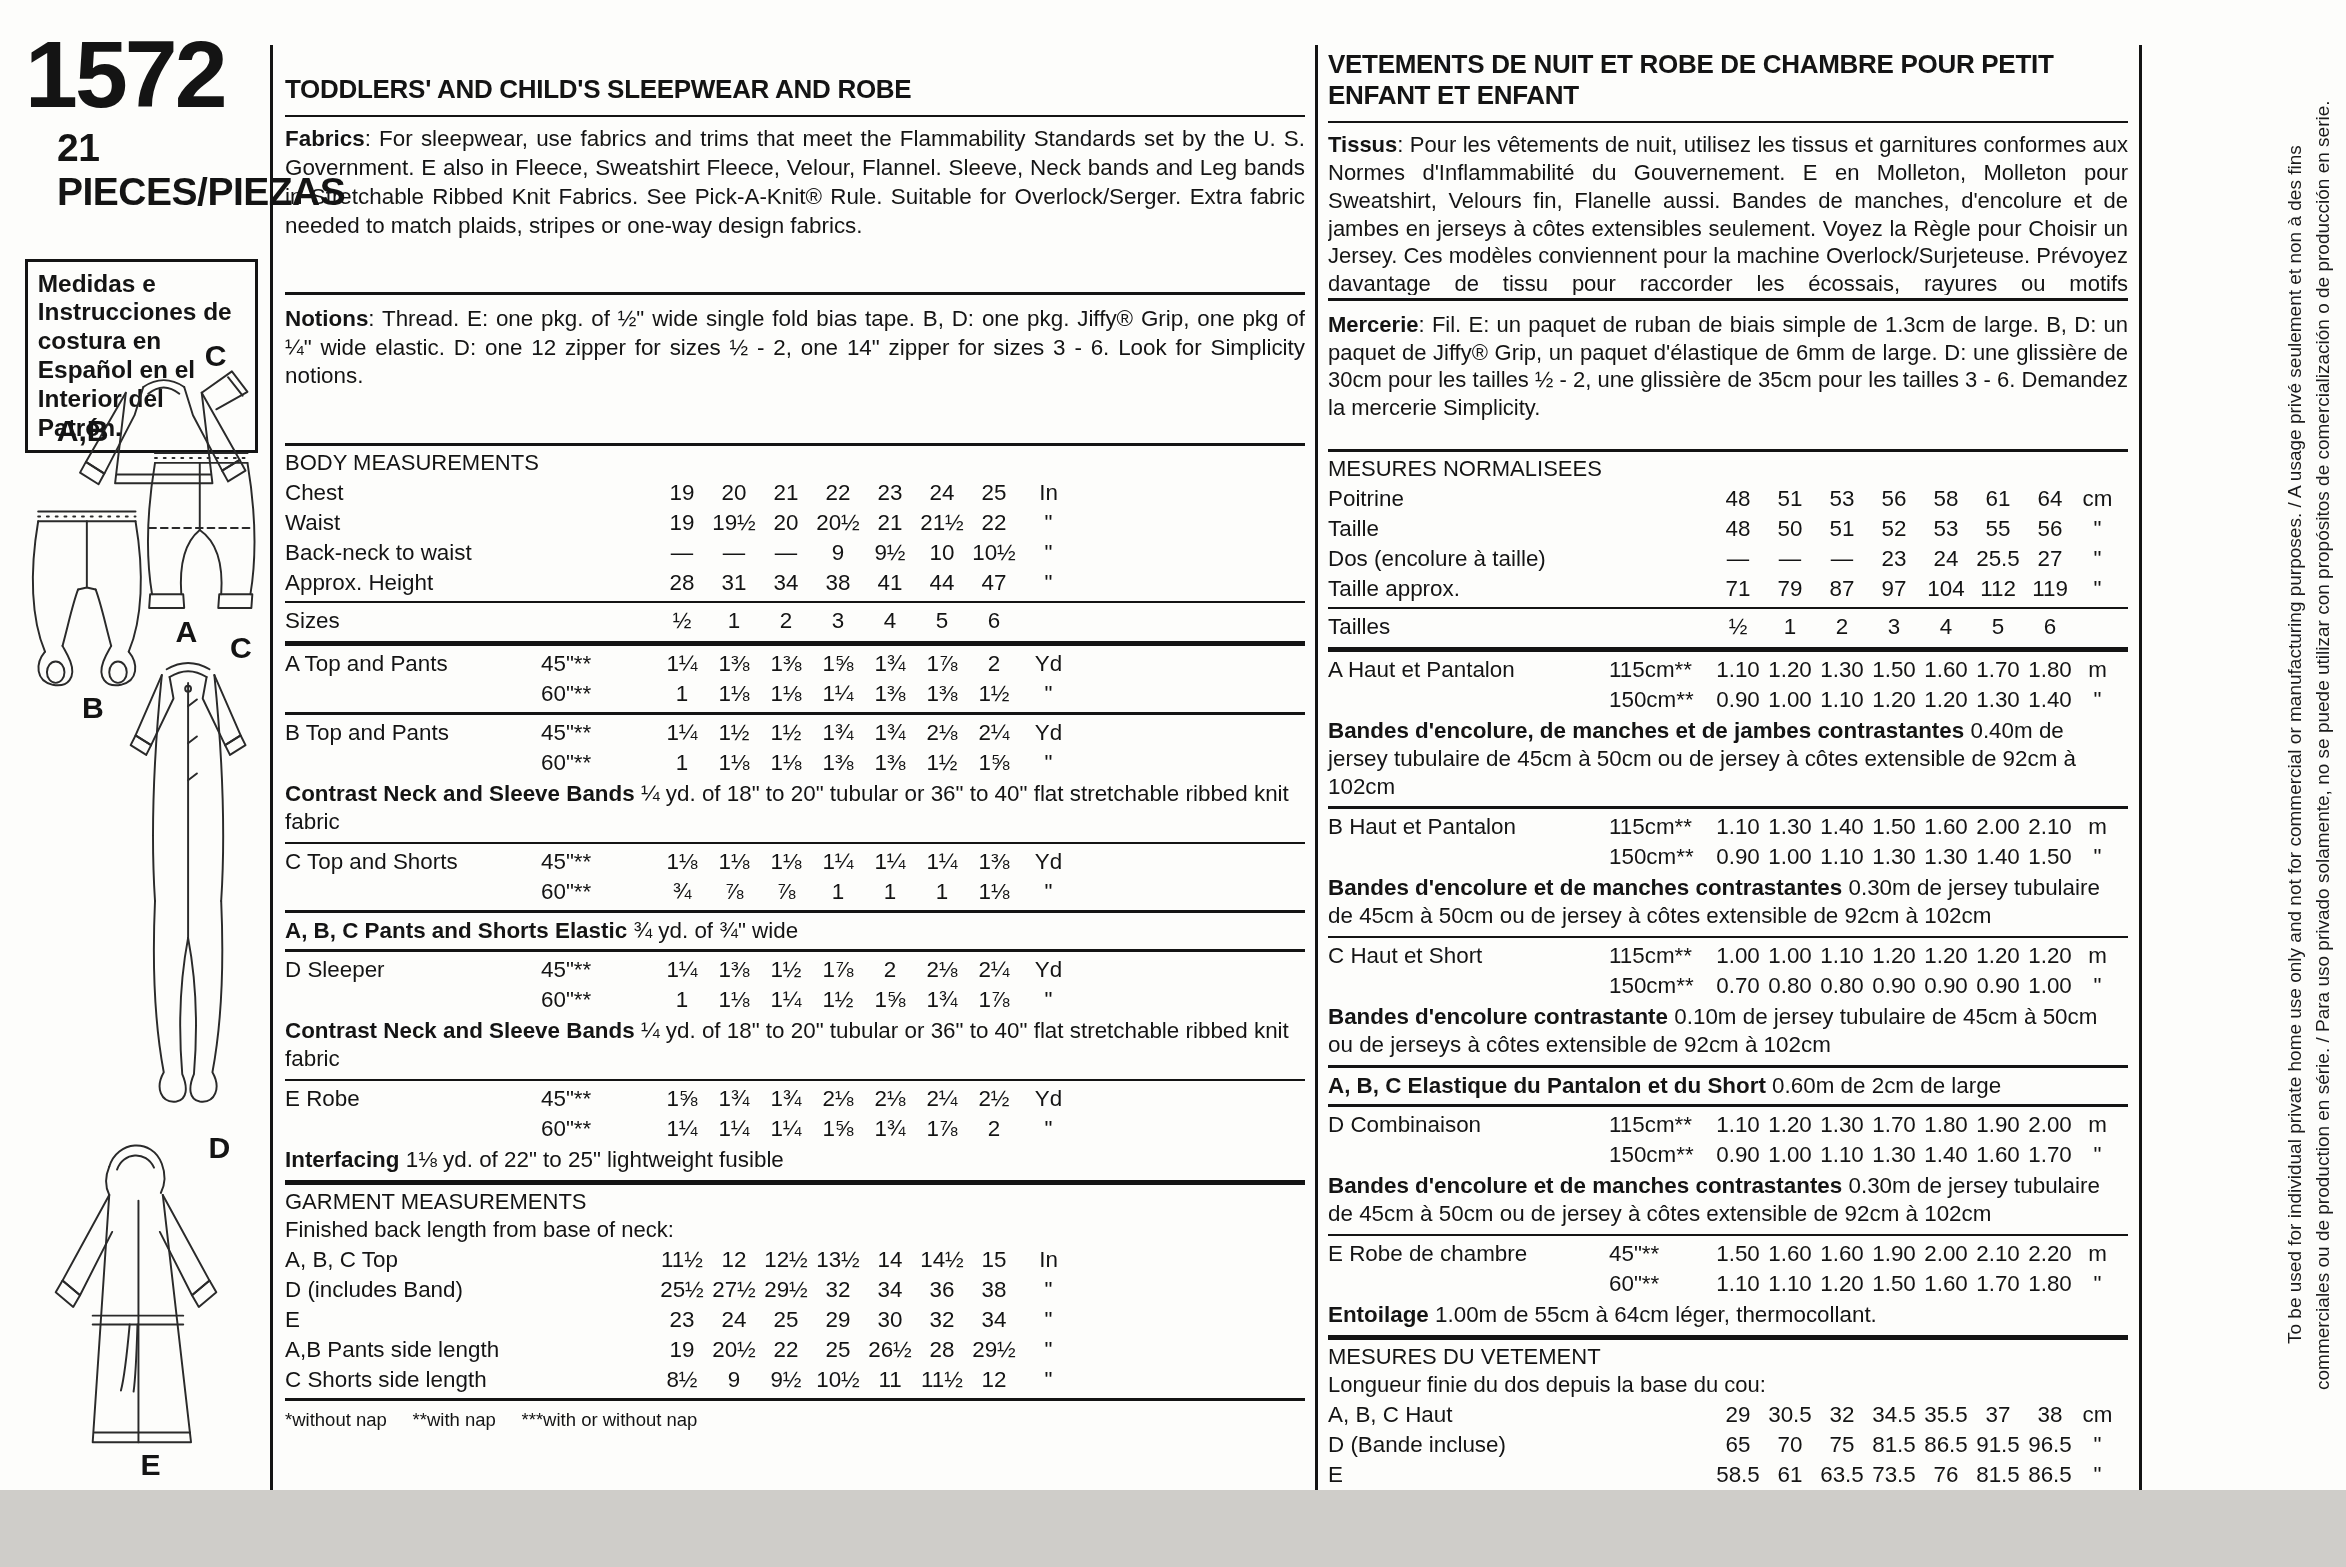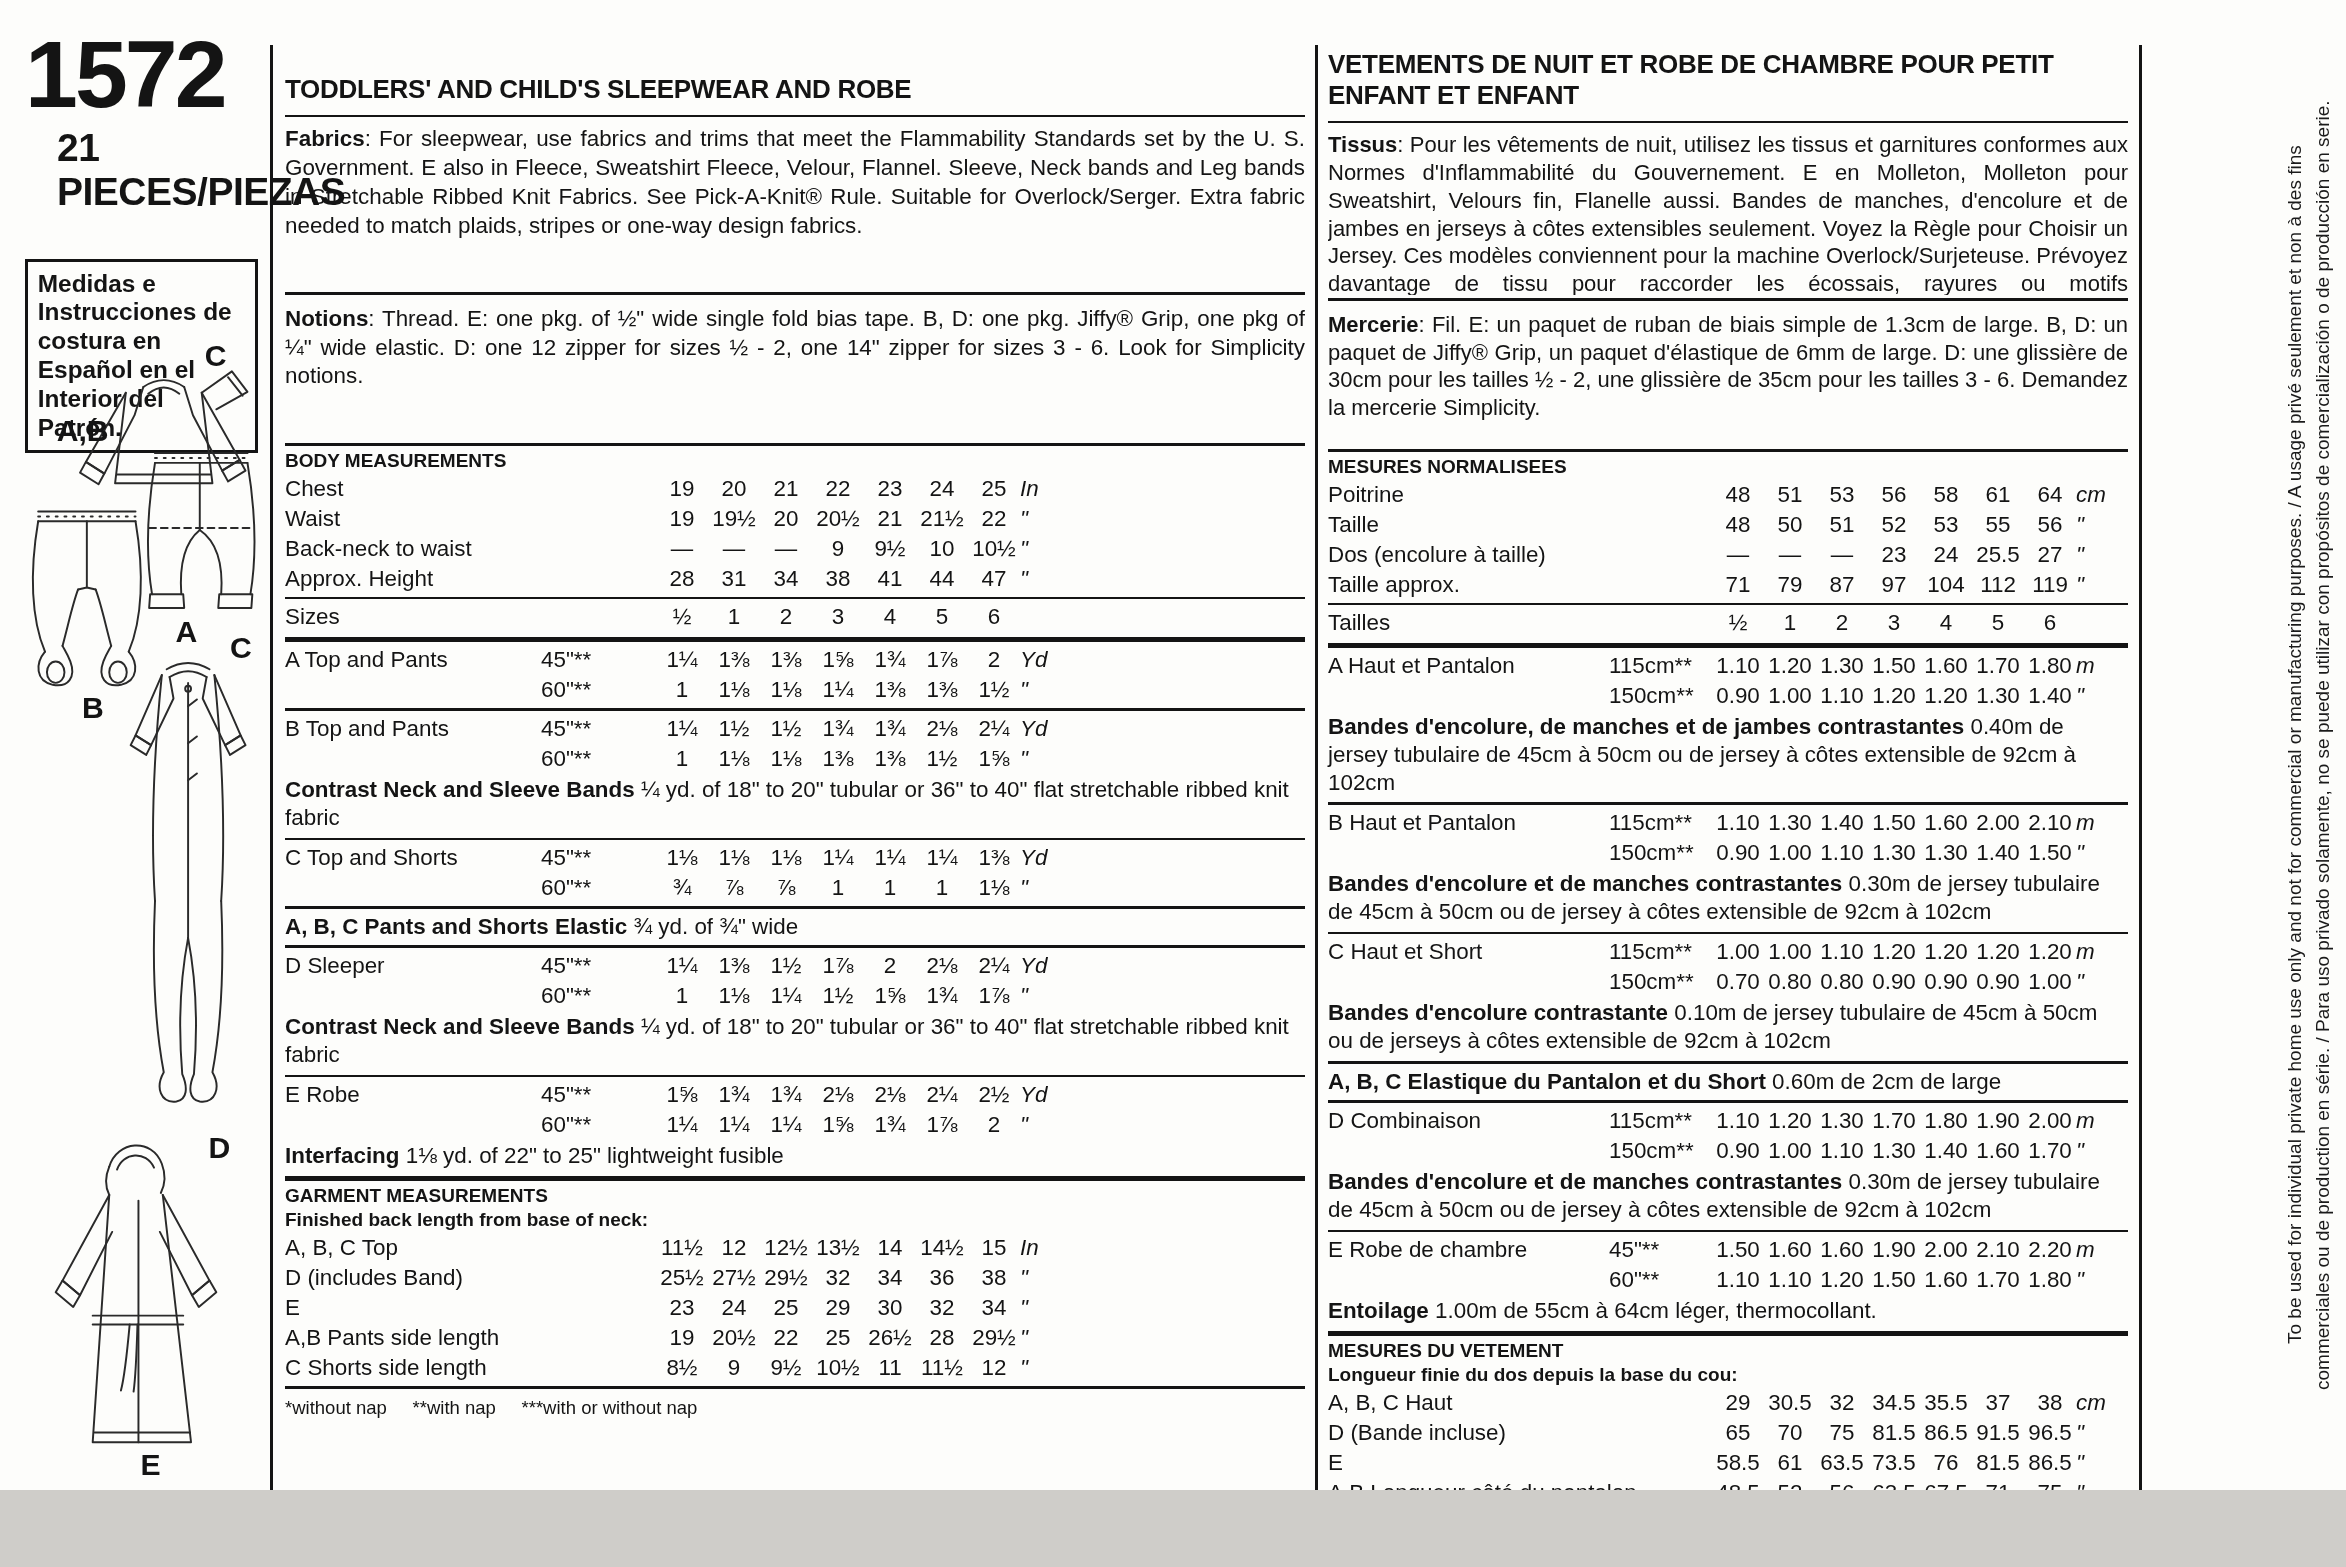--- a/index.html
+++ b/index.html
@@ -23,29 +23,29 @@
   .col-fr{left:1328px;width:800px;--c1:281px;--c2:103px;--cv:52px;--cu:43px;}
   .sec-title{font-weight:700;font-size:26px;letter-spacing:-0.3px;padding:3.9px 0 9.8px;
              border-bottom:2.9px solid #141414;}
   .para{font-size:22.4px;line-height:1.28;text-align:justify;}
   .col-fr .para{font-size:22px;line-height:1.26;}
   .para-top{height:164px;padding-top:8.8px;overflow:hidden;}
   .para-notions{height:135px;padding-top:6.8px;overflow:hidden;}
   .bold{font-weight:700;}
   .hr2{height:2.9px;background:#141414;margin:2.9px 0;}
   .hr4{height:4.9px;background:#141414;margin:4.9px 0 2.9px;}
-  .thead{font-weight:700;font-size:19px;margin:3.9px 0 2px;}
+  .thead{font-weight:400;font-size:22px;margin:3.9px 0 2px;}
   .thead.sub{margin:0 0 2px;}
   .mrow{display:grid;grid-template-columns:var(--c1) var(--c2) repeat(7,var(--cv)) var(--cu);
         align-items:baseline;font-size:22.4px;line-height:1.25;padding:1px 0;}
   .c-label{font-weight:400;white-space:nowrap;}
   .c-label.span2{grid-column:1 / span 2;}
   .c-width{font-weight:400;}
   .c-val{text-align:center;}
-  .c-unit{text-align:left;font-style:italic;}
+  .c-unit{text-align:center;}
   .block{margin-top:2.9px;}
   .note{font-size:22.4px;line-height:1.25;margin:2px 0 4.9px;min-height:57px;}
   .note.single{min-height:29px;}
   .elastic{font-size:22.4px;line-height:1.25;margin:3.9px 0;}
   .footnote{font-size:18.5px;margin-top:7.8px;white-space:pre;}
   
   .vtext{position:absolute;right:9.8px;top:0;height:100%;writing-mode:vertical-rl;
          transform:rotate(180deg);font-size:19px;line-height:1.45;text-align:center;color:#1a1a1a;}
 </style>
 </head>

